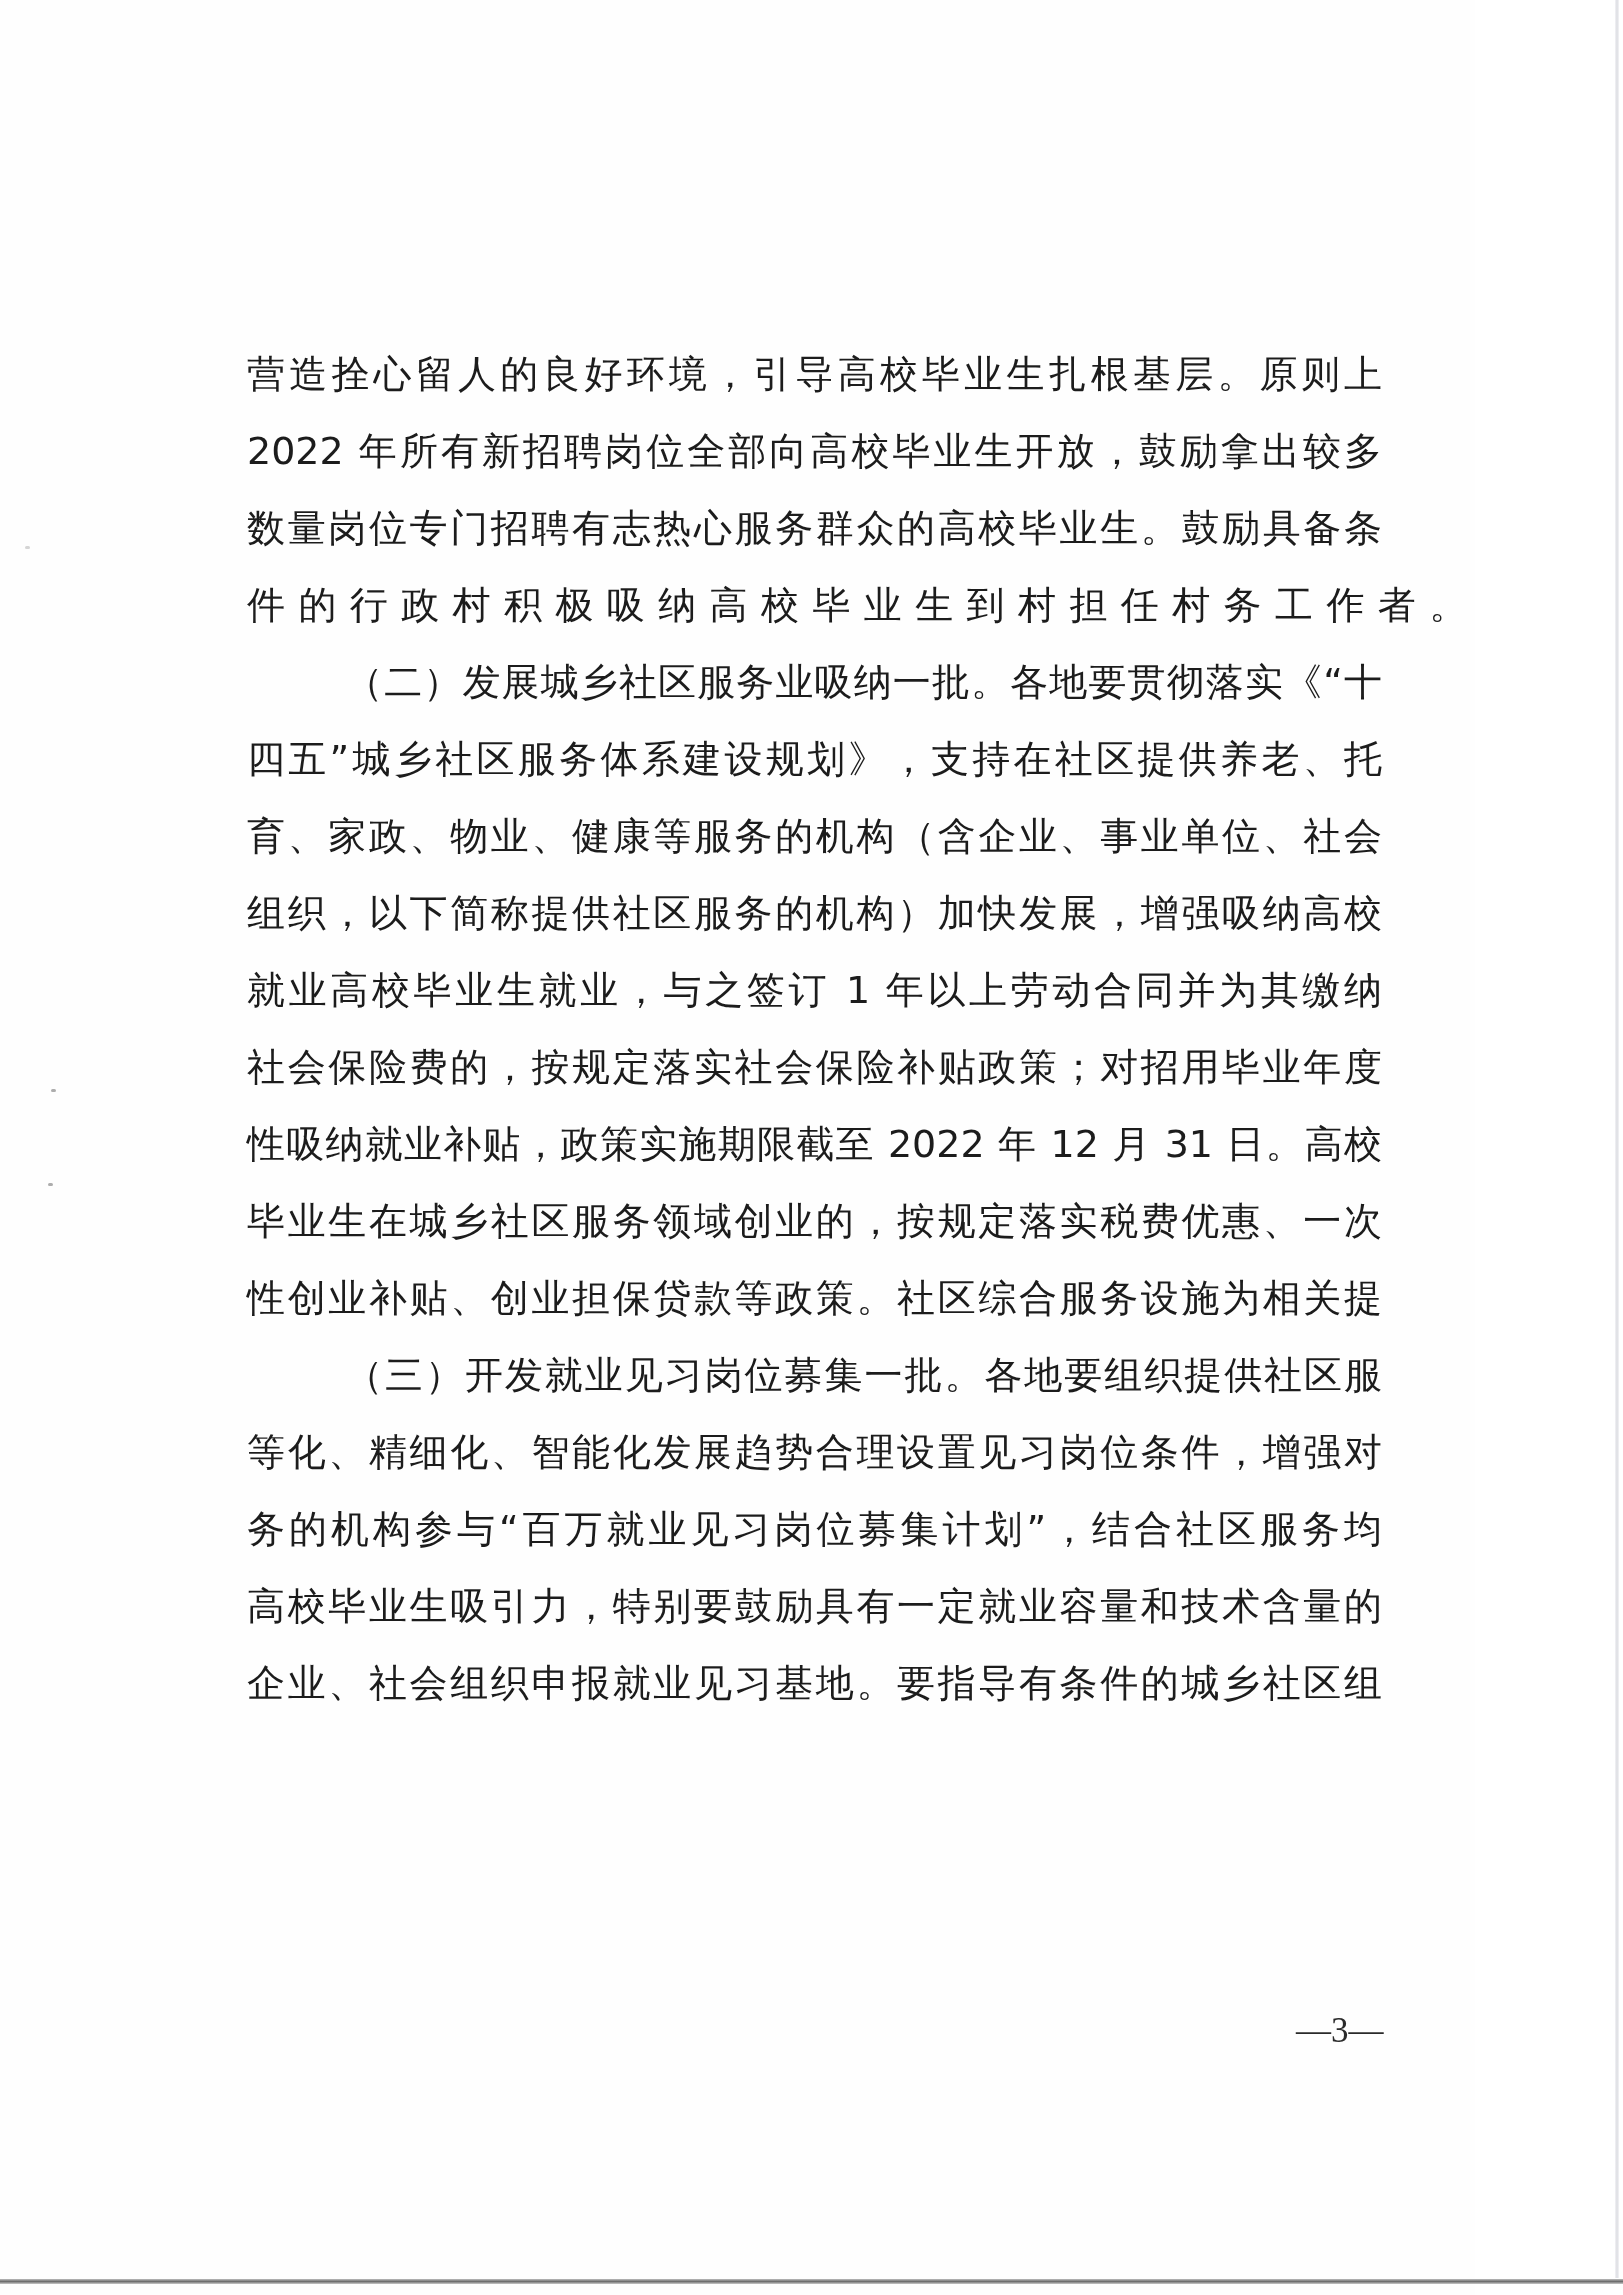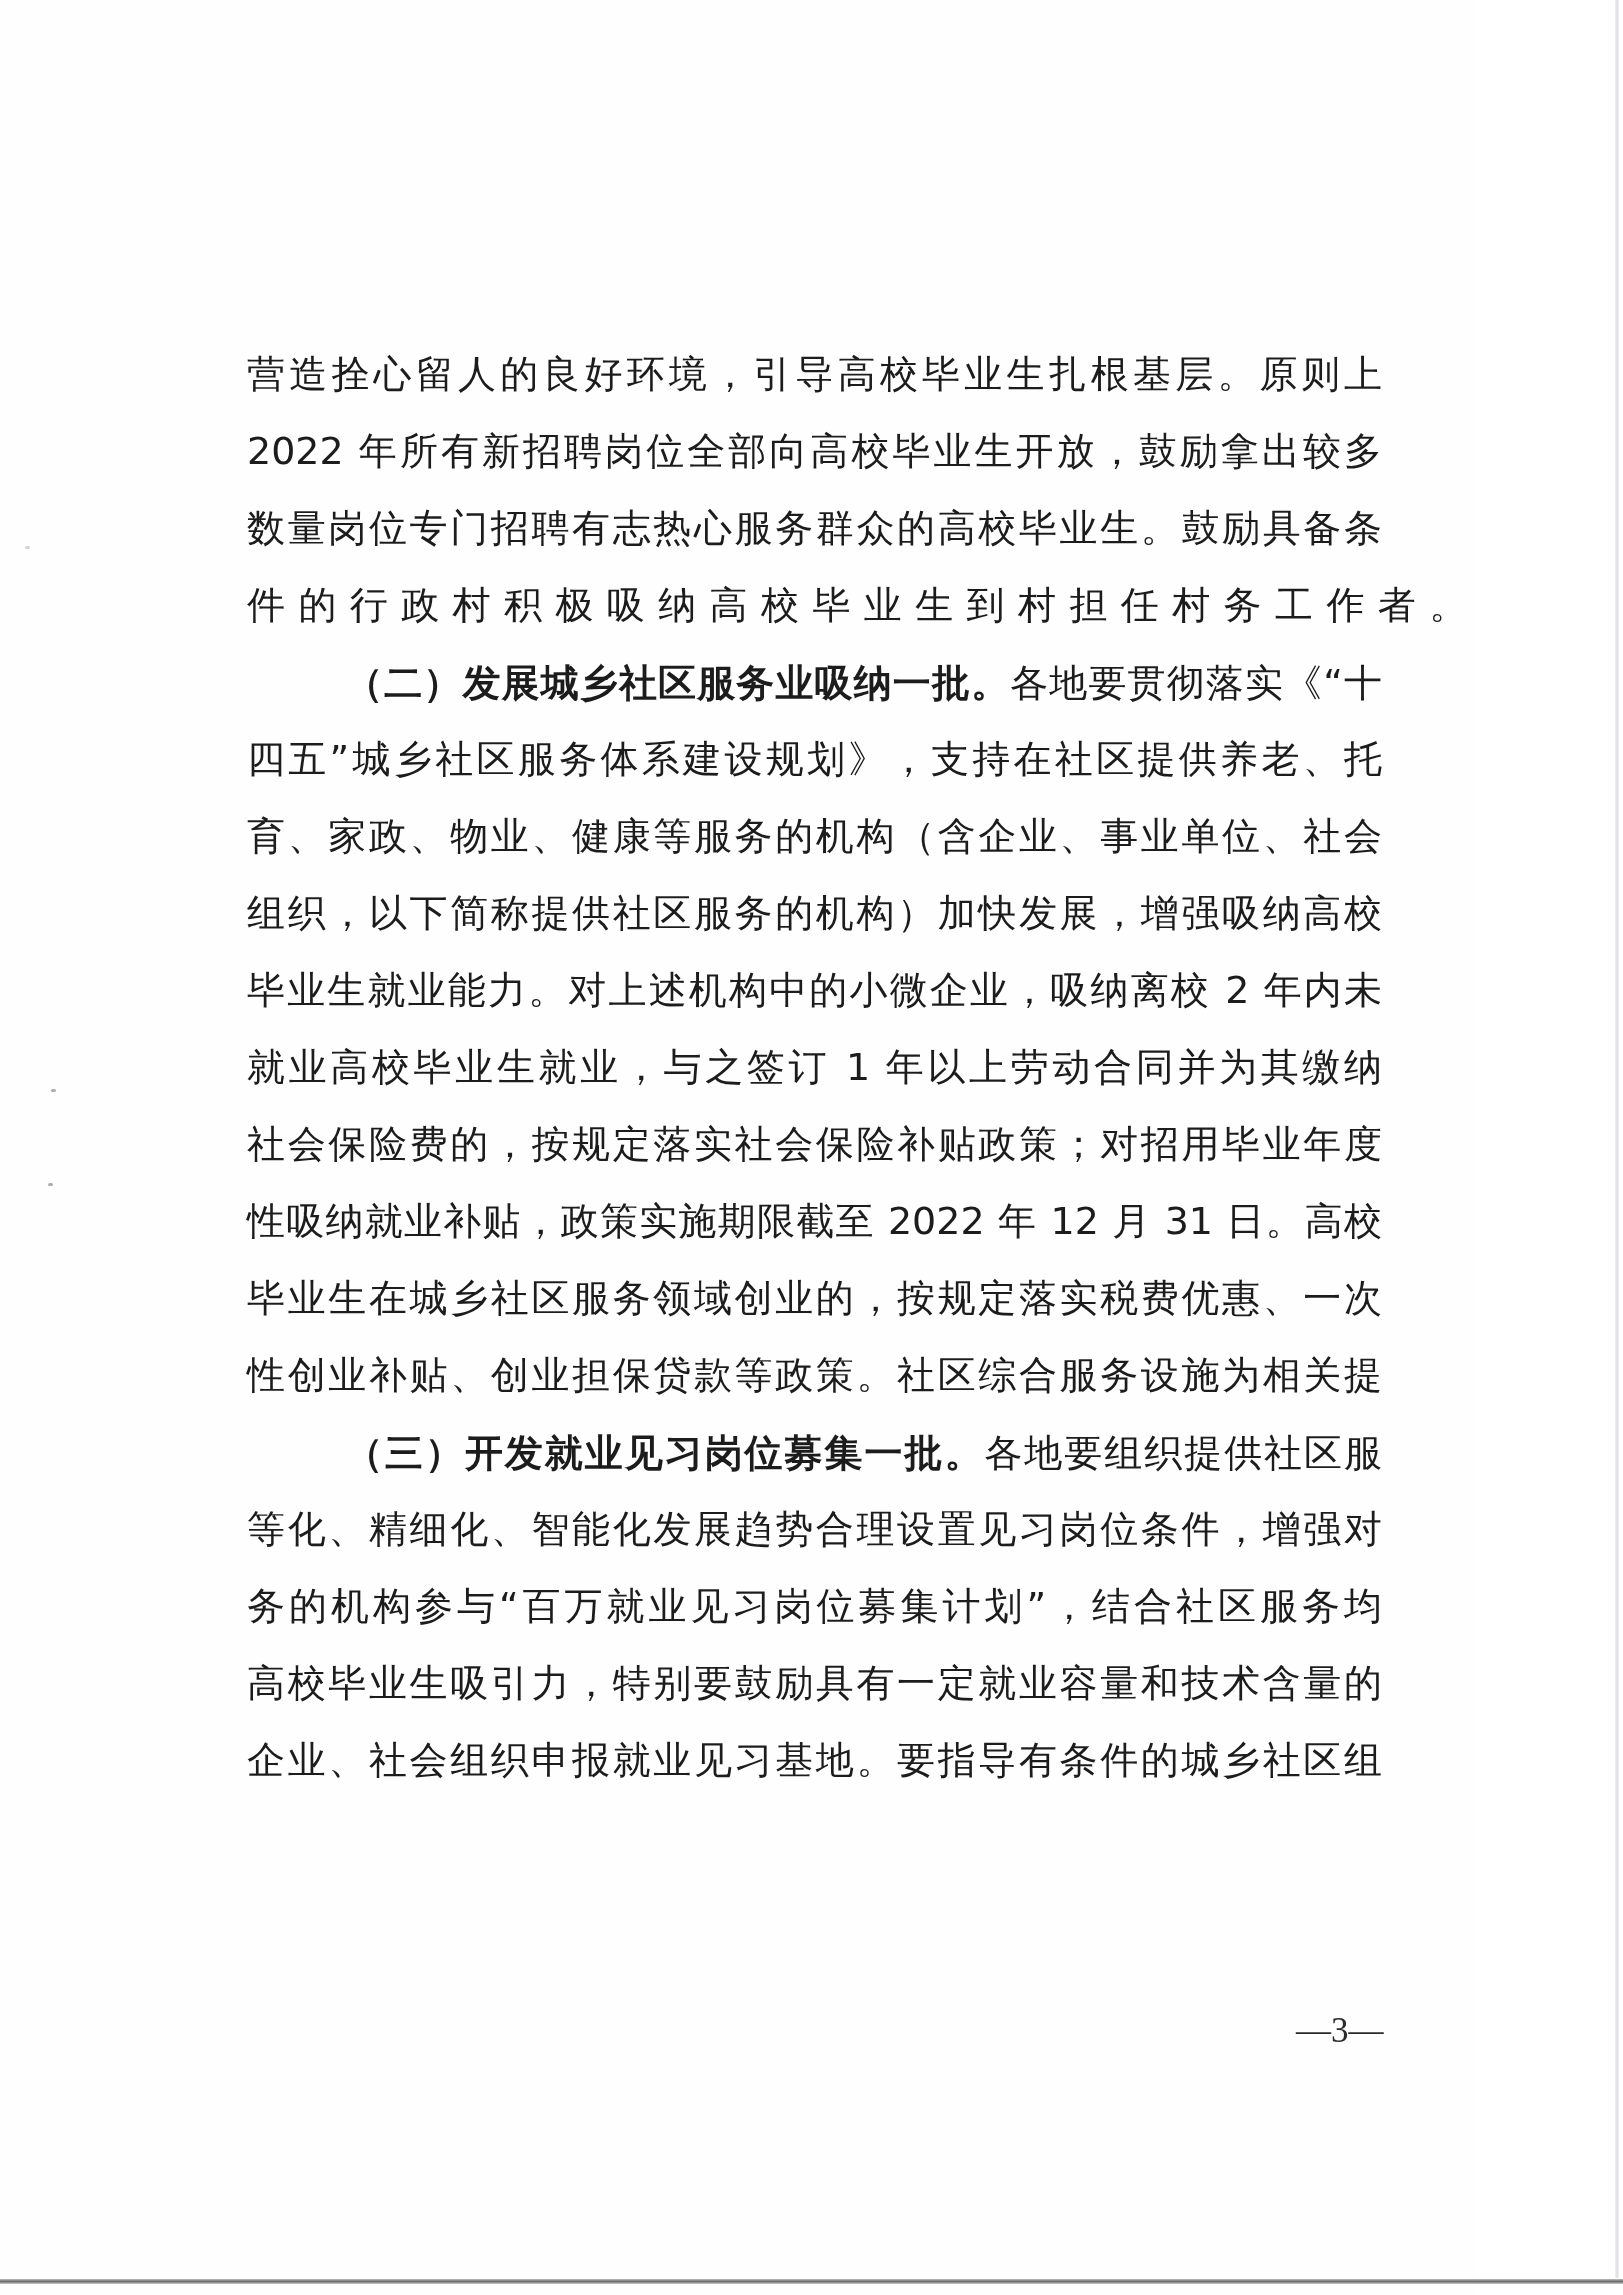--- a/index.html
+++ b/index.html
@@ -39,21 +39,21 @@
     overflow: visible;
   }
   .line.last {
     text-align-last: left;
     letter-spacing: 13.4px;
   }
   .line.indent {
     padding-left: 98px;
   }
   .heading-run {
-    font-weight: bold;
+    font-weight: normal;
     font-family: "DejaVu Serif", serif;
   }
   .page-number {
     position: absolute;
     left: 1296px;
     top: 2011px;
     font-family: "Liberation Serif", serif;
     font-size: 35px;
     line-height: 39px;
     color: #2a2a2a;
@@ -93,21 +93,20 @@
 
     <div class="line">营造拴心留人的良好环境，引导高校毕业生扎根基层。原则上</div>
     <div class="line">2022 年所有新招聘岗位全部向高校毕业生开放，鼓励拿出较多</div>
     <div class="line">数量岗位专门招聘有志热心服务群众的高校毕业生。鼓励具备条</div>
     <div class="line last">件的行政村积极吸纳高校毕业生到村担任村务工作者。</div>
 
     <div class="line indent"><span class="heading-run">（二）发展城乡社区服务业吸纳一批。</span><span>各地要贯彻落实《“十</span></div>
     <div class="line">四五”城乡社区服务体系建设规划》，支持在社区提供养老、托</div>
     <div class="line">育、家政、物业、健康等服务的机构（含企业、事业单位、社会</div>
     <div class="line">组织，以下简称提供社区服务的机构）加快发展，增强吸纳高校</div>
-    <div class="line">毕业生就业能力。对上述机构中的小微企业，吸纳离校 2 年内未</div>
     <div class="line">就业高校毕业生就业，与之签订 1 年以上劳动合同并为其缴纳</div>
     <div class="line">社会保险费的，按规定落实社会保险补贴政策；对招用毕业年度</div>
     <div class="line">性吸纳就业补贴，政策实施期限截至 2022 年 12 月 31 日。高校</div>
     <div class="line">毕业生在城乡社区服务领域创业的，按规定落实税费优惠、一次</div>
     <div class="line">性创业补贴、创业担保贷款等政策。社区综合服务设施为相关提</div>
 
     <div class="line indent"><span class="heading-run">（三）开发就业见习岗位募集一批。</span><span>各地要组织提供社区服</span></div>
     <div class="line">等化、精细化、智能化发展趋势合理设置见习岗位条件，增强对</div>
     <div class="line">务的机构参与“百万就业见习岗位募集计划”，结合社区服务均</div>
     <div class="line">高校毕业生吸引力，特别要鼓励具有一定就业容量和技术含量的</div>

